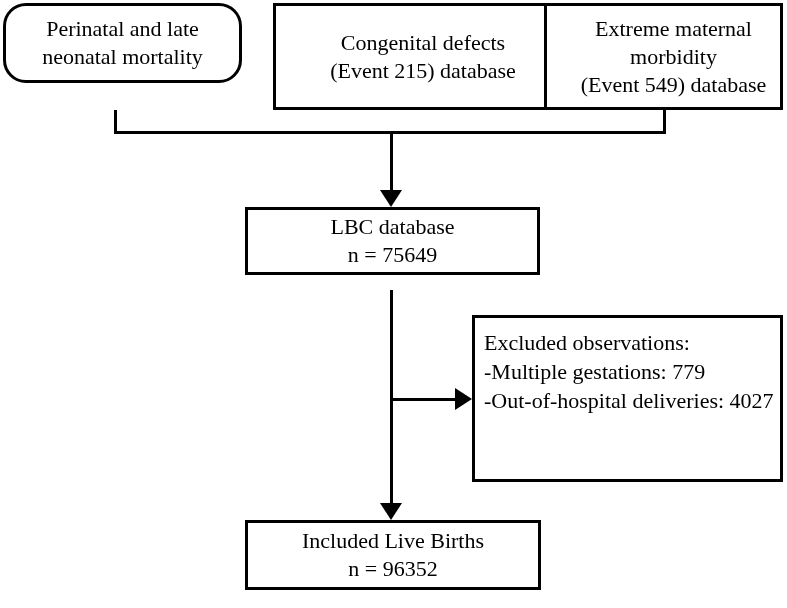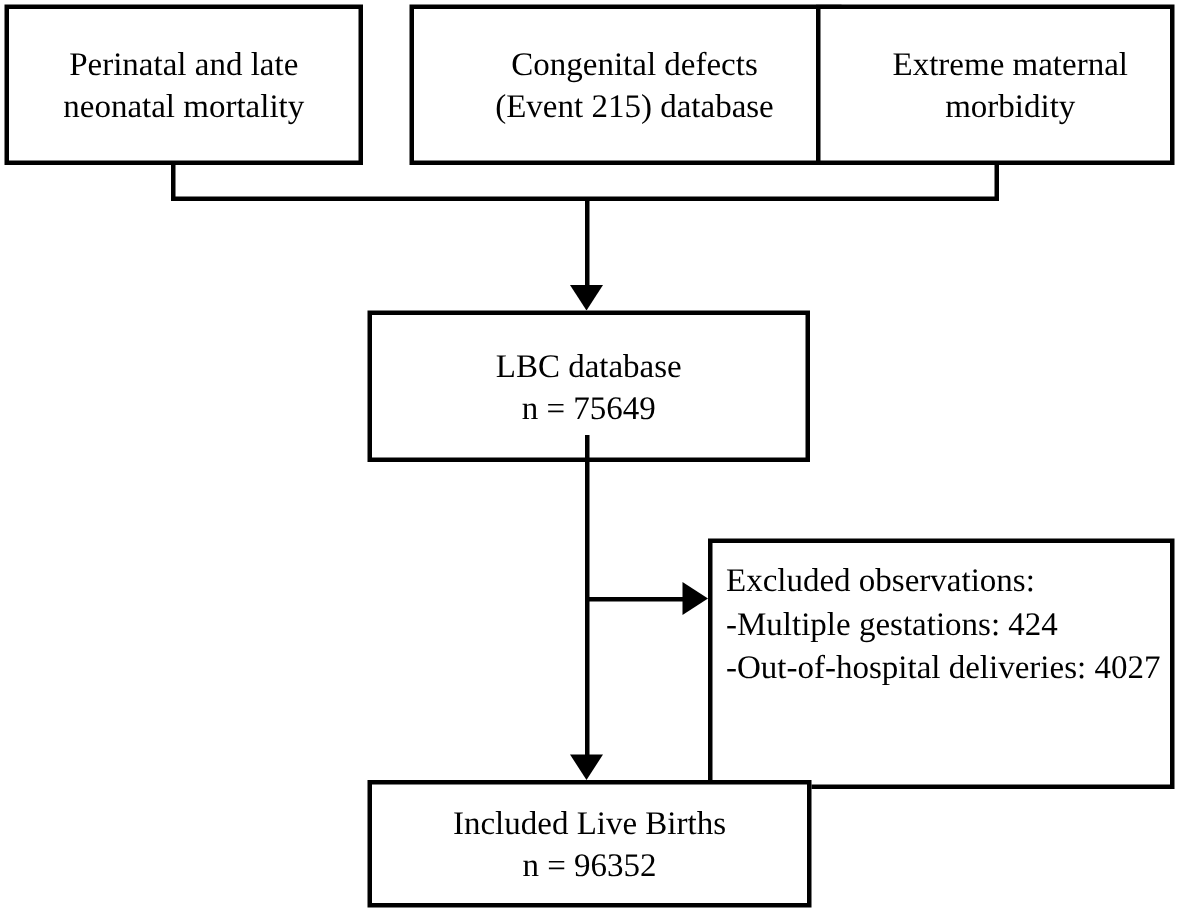--- a/index.html
+++ b/index.html
@@ -28,28 +28,27 @@
     text-align: center;
     font-size: 22px;
     line-height: 28px;
   }
   .box.left-align {
     align-items: flex-start;
     justify-content: flex-start;
     text-align: left;
     padding: 10px 6px 6px 9px;
     line-height: 29px;
-    margin-top: 44px;
   }
-  .box-perinatal   { left: 3px;   top: 3px;   width: 239px; height: 107px; }
+  .box-perinatal   { left: 3px;   top: 3px;   width: 239px; height: 80px; border-radius: 23px; }
   .box-congenital  { left: 273px; top: 3px;   width: 288px; height: 107px; padding-left: 12px; }
   .box-maternal    { left: 544px; top: 3px;   width: 239px; height: 107px; padding-left: 20px; }
-  .box-lbc         { left: 245px; top: 207px; width: 295px; height: 101px;  }
+  .box-lbc         { left: 245px; top: 207px; width: 295px; height: 68px;  }
   .box-excluded    { left: 472px; top: 315px; width: 311px; height: 167px; }
-  .box-included    { left: 245px; top: 520px; width: 296px; height: 85px;  }
+  .box-included    { left: 245px; top: 520px; width: 296px; height: 70px;  }
 
   .line-seg {
     position: absolute;
     background: #000000;
   }
   .stub-left   { left: 114px; top: 110px; width: 3px;   height: 23px; }
   .stub-right  { left: 663px; top: 110px; width: 3px;   height: 23px; }
   .merge-hline { left: 114px; top: 131px; width: 552px; height: 3px;  }
   .shaft-lbc   { left: 390px; top: 133px; width: 3px;   height: 60px; }
   .shaft-long  { left: 390px; top: 290px; width: 3px;   height: 216px; }
@@ -85,20 +84,21 @@
   </div>
 
   <div class="box box-congenital">
     <div>Congenital defects</div>
     <div>(Event 215) database</div>
   </div>
 
   <div class="box box-maternal">
     <div>Extreme maternal</div>
     <div>morbidity</div>
+    <div>(Event 549) database</div>
   </div>
 
   <div class="line-seg stub-left"></div>
   <div class="line-seg stub-right"></div>
   <div class="line-seg merge-hline"></div>
 
   <div class="line-seg shaft-lbc"></div>
   <div class="arrowhead down head-lbc"></div>
 
   <div class="box box-lbc">
@@ -106,21 +106,21 @@
     <div>n = 75649</div>
   </div>
 
   <div class="line-seg shaft-long"></div>
   <div class="line-seg shaft-branch"></div>
   <div class="arrowhead right head-excluded"></div>
   <div class="arrowhead down head-included"></div>
 
   <div class="box left-align box-excluded">
     <div>Excluded observations:</div>
-    <div>-Multiple gestations: 424</div>
+    <div>-Multiple gestations: 779</div>
     <div>-Out-of-hospital deliveries: 4027</div>
   </div>
 
   <div class="box box-included">
     <div>Included Live Births</div>
     <div>n = 96352</div>
   </div>
 
 </div>
 

